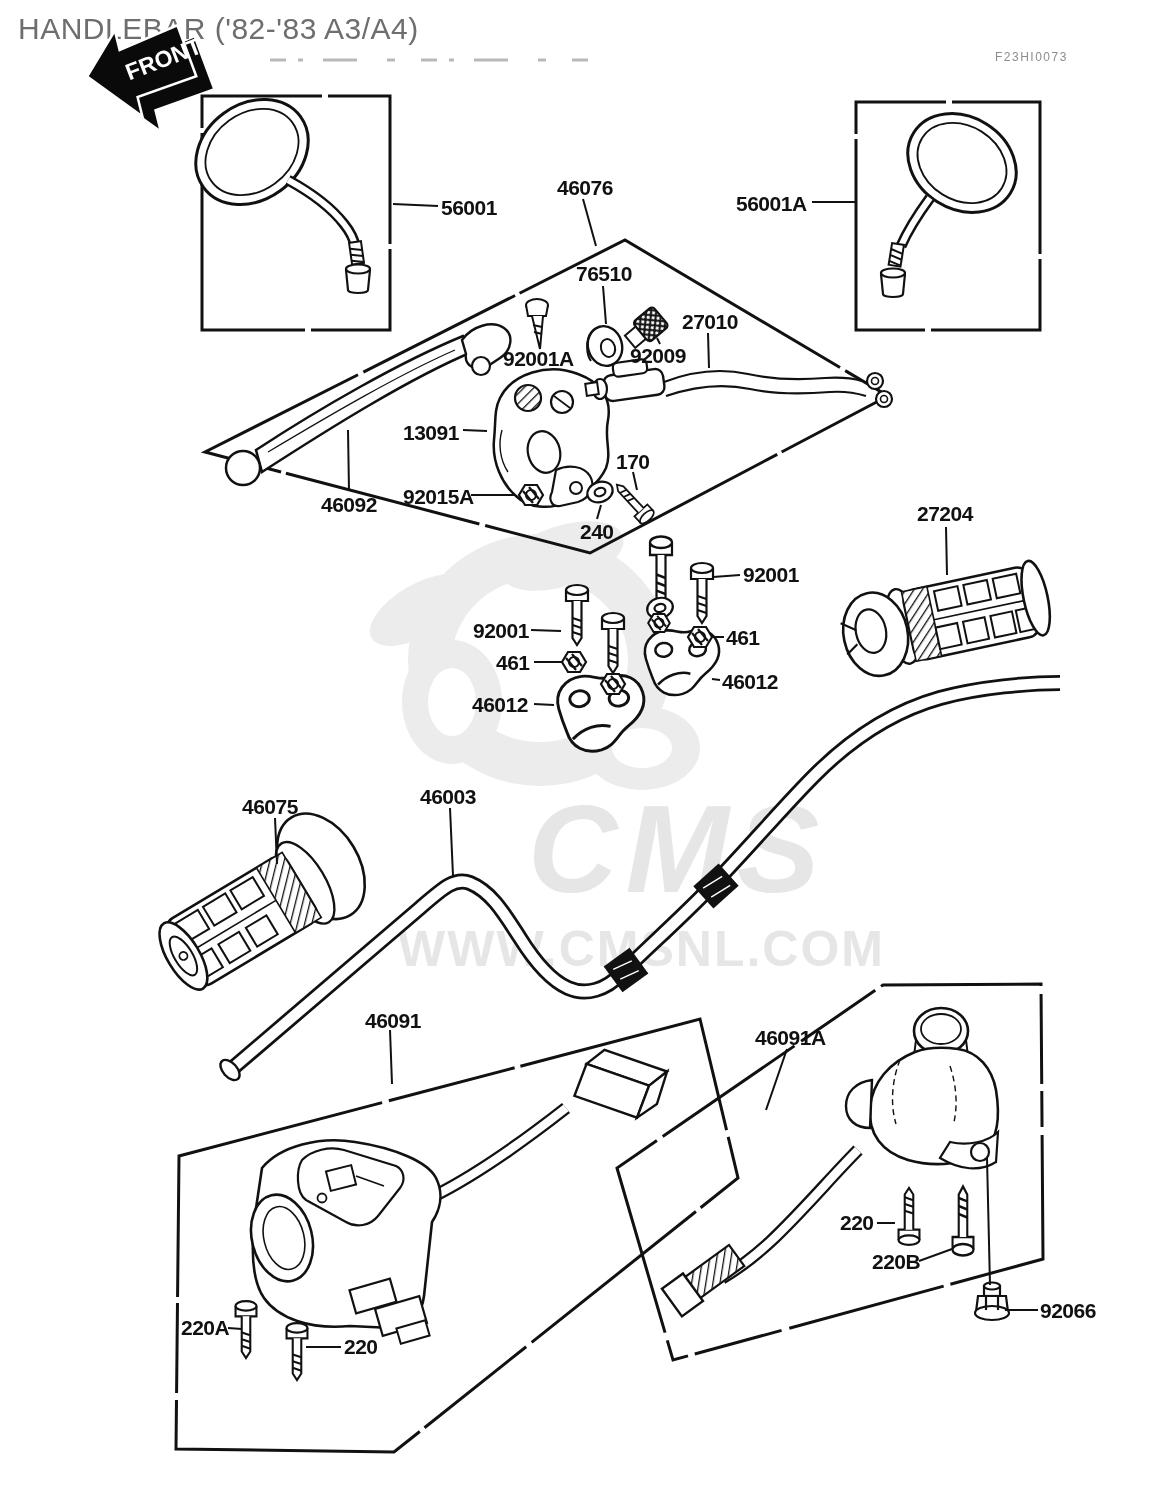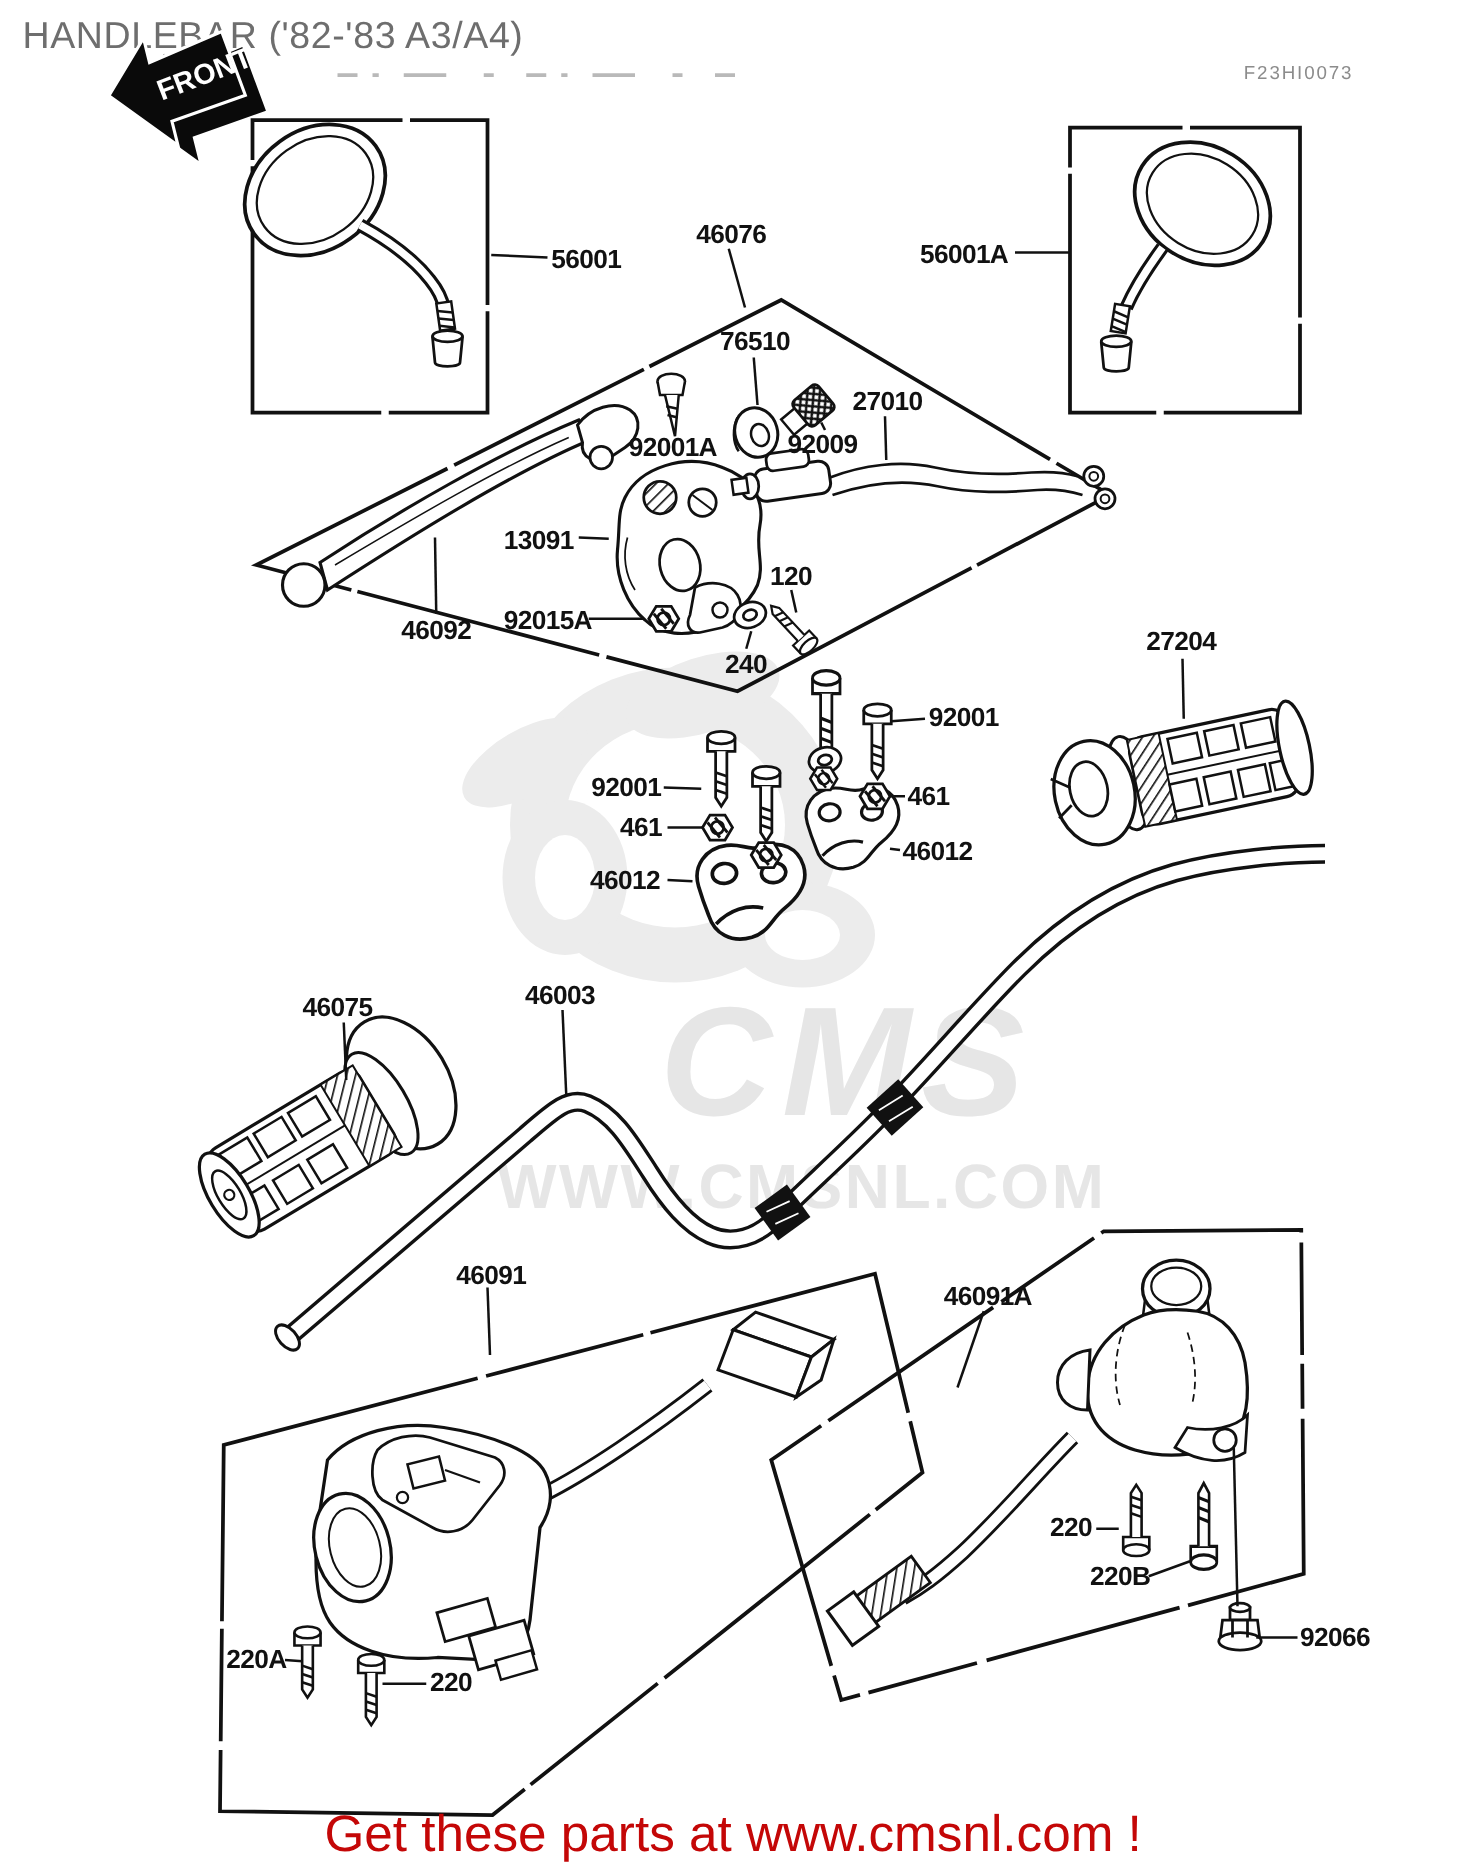--- a/index.html
+++ b/index.html
@@ -1,20 +1,20 @@
 <!DOCTYPE html>
 <html><head>
 <meta charset="utf-8">
 <style>
   html,body{margin:0;padding:0;background:#fff;}
   .stage{position:relative;width:1173px;height:1500px;background:#fff;overflow:hidden;
          font-family:"Liberation Sans",sans-serif;}
   .page-title{position:absolute;left:18px;top:12px;font-size:30px;color:#6e6e6e;
               letter-spacing:.5px;white-space:nowrap;}
-  .doc-code{position:absolute;left:995px;top:50px;font-size:15px;color:#8c8c8c;
+  .doc-code{position:absolute;left:995px;top:50px;font-size:12px;color:#8c8c8c;
             letter-spacing:1.5px;white-space:nowrap;}
   .plabel{position:absolute;font-weight:bold;font-size:21px;color:#111;
           letter-spacing:-.5px;white-space:nowrap;cursor:pointer;z-index:3;}
   .banner{position:absolute;left:0;right:0;top:1444px;text-align:center;
           font-size:41px;color:#c40707;z-index:3;white-space:nowrap;}
   svg.art{position:absolute;left:0;top:0;z-index:2;}
   .wm-logo{font-weight:bold;font-style:italic;letter-spacing:8px;}
 </style>
 </head>
 <body>
@@ -325,35 +325,34 @@
   </svg>
 
   <div class="plabel" style="left:441px;top:196px">56001</div>
   <div class="plabel" style="left:557px;top:176px">46076</div>
   <div class="plabel" style="left:736px;top:192px">56001A</div>
   <div class="plabel" style="left:576px;top:262px">76510</div>
   <div class="plabel" style="left:682px;top:310px">27010</div>
   <div class="plabel" style="left:503px;top:347px">92001A</div>
   <div class="plabel" style="left:630px;top:344px">92009</div>
   <div class="plabel" style="left:403px;top:421px">13091</div>
-  <div class="plabel" style="left:616px;top:450px">120</div>
+  <div class="plabel" style="left:616px;top:450px">170</div>
   <div class="plabel" style="left:321px;top:493px">46092</div>
   <div class="plabel" style="left:403px;top:485px">92015A</div>
   <div class="plabel" style="left:580px;top:520px">240</div>
   <div class="plabel" style="left:473px;top:619px">92001</div>
   <div class="plabel" style="left:496px;top:651px">461</div>
   <div class="plabel" style="left:472px;top:693px">46012</div>
   <div class="plabel" style="left:743px;top:563px">92001</div>
   <div class="plabel" style="left:726px;top:626px">461</div>
   <div class="plabel" style="left:722px;top:670px">46012</div>
   <div class="plabel" style="left:917px;top:502px">27204</div>
   <div class="plabel" style="left:242px;top:795px">46075</div>
   <div class="plabel" style="left:420px;top:785px">46003</div>
   <div class="plabel" style="left:365px;top:1009px">46091</div>
   <div class="plabel" style="left:755px;top:1026px">46091A</div>
   <div class="plabel" style="left:181px;top:1316px">220A</div>
   <div class="plabel" style="left:344px;top:1335px">220</div>
   <div class="plabel" style="left:840px;top:1211px">220</div>
   <div class="plabel" style="left:872px;top:1250px">220B</div>
   <div class="plabel" style="left:1040px;top:1299px">92066</div>
 
-  <div class="banner">Get these parts at www.cmsnl.com !</div>
 </div>
 
 </body></html>

